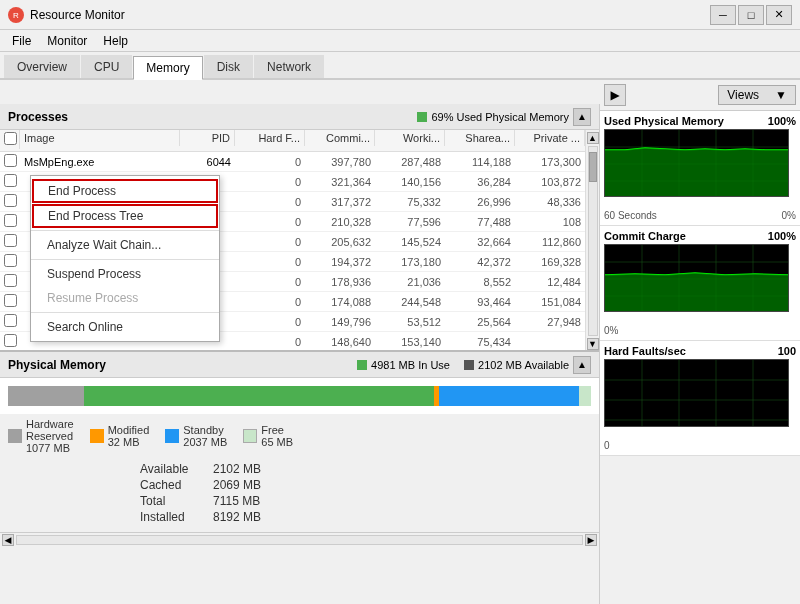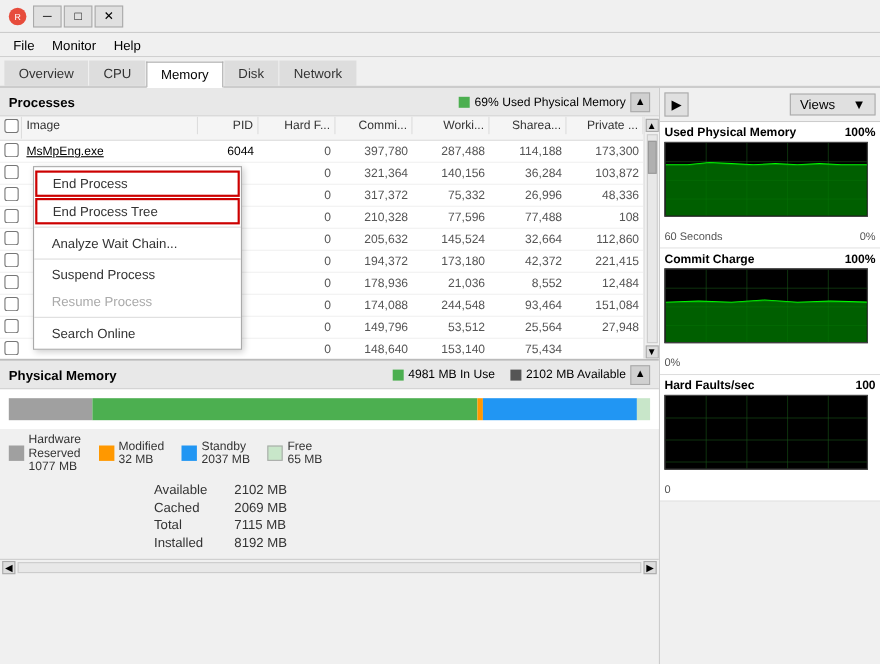--- a/index.html
+++ b/index.html
@@ -18,21 +18,21 @@
     
     
     .tab-bar { background: #f0f0f0; height: 28px; display: flex; align-items: flex-end; padding: 0 4px; border-bottom: 2px solid #ccc; }
     .tab { padding: 4px 12px; cursor: pointer; font-size: 12px; border: 1px solid transparent; border-bottom: none; margin-right: 1px; background: #ddd; color: #333; }
     .tab.active { background: white; border: 1px solid #aaa; border-bottom: 1px solid white; color: #000; font-weight: normal; position: relative; bottom: -2px; z-index: 1; }
     
     
     .main-layout { display: flex; height: calc(604px - 80px); }
     
     
-    .left-panel { flex: 1; display: flex; flex-direction: column; border-right: 1px solid #ccc; overflow: hidden; }
+    .left-panel { flex: 1; display: flex; flex-direction: column; border-right: 1px solid #ccc; overflow: hidden; margin-top: 24px; }
     
     
     .section-header { background: #e8e8e8; height: 26px; display: flex; align-items: center; padding: 0 8px; border-bottom: 1px solid #ccc; justify-content: space-between; }
     .section-title { font-weight: bold; font-size: 12px; }
     .section-status { display: flex; align-items: center; gap: 4px; font-size: 11px; }
     .status-dot { width: 10px; height: 10px; background: #4caf50; display: inline-block; }
     .collapse-btn { width: 18px; height: 18px; background: #d0d0d0; border: 1px solid #aaa; cursor: pointer; display: flex; align-items: center; justify-content: center; font-size: 10px; }
     
     
     .processes-table { flex: 1; overflow: hidden; background: white; position: relative; }
@@ -40,21 +40,21 @@
     .th { padding: 2px 4px; font-size: 11px; border-right: 1px solid #ddd; font-weight: normal; color: #333; overflow: hidden; white-space: nowrap; }
     .th.checkbox-col { width: 20px; }
     .th.image-col { flex: 1; }
     .th.pid-col { width: 55px; text-align: right; }
     .th.num-col { width: 70px; text-align: right; }
     
     .table-body { overflow-y: auto; }
     .table-row { display: flex; align-items: center; height: 20px; border-bottom: 1px solid #f0f0f0; }
     .td { padding: 2px 4px; font-size: 11px; overflow: hidden; white-space: nowrap; }
     .td.checkbox-col { width: 20px; }
-    .td.image-col { flex: 1; text-decoration: underline; }
+    .td.image-col { flex: 1; }
     .td.pid-col { width: 55px; text-align: right; }
     .td.num-col { width: 70px; text-align: right; color: #555; }
     
     
     .context-menu { position: absolute; top: 45px; left: 30px; background: white; border: 1px solid #aaa; box-shadow: 2px 2px 6px rgba(0,0,0,0.2); z-index: 100; width: 190px; padding: 2px 0; }
     .ctx-item { padding: 5px 16px; cursor: pointer; font-size: 12px; color: #333; }
     .ctx-item.highlighted { border: 2px solid #cc0000; color: #333; margin: 1px; padding: 3px 14px; }
     .ctx-item.disabled { color: #aaa; cursor: default; }
     .ctx-separator { height: 1px; background: #ddd; margin: 2px 0; }
     
@@ -98,20 +98,21 @@
 </head>
 <body>
 
 <div class="title-bar">
   <span class="title-bar-icon">
     <svg width="12" height="12" viewBox="0 0 12 12">
         <circle cx="6" cy="6" r="5" fill="#e74c3c"></circle>
         <text x="6" y="9" text-anchor="middle" fill="white" font-size="8">R</text>
       </svg>
   </span>
+  <span class="title-bar-text">Resource Monitor</span>
   <div class="window-controls">
     <button class="window-btn">─</button>
     <button class="window-btn">□</button>
     <button class="window-btn close">✕</button>
   </div>
 </div>
 
 <div class="menu-bar">
   <span class="menu-item">File</span>
   <span class="menu-item">Monitor</span>
@@ -204,21 +205,21 @@
       <div class="td num-col">112,860</div>
     </div>
               <div class="table-row">
       <div class="td checkbox-col"><input type="checkbox" style=""></div>
       <div class="td image-col"></div>
       <div class="td pid-col"></div>
       <div class="td num-col">0</div>
       <div class="td num-col">194,372</div>
       <div class="td num-col">173,180</div>
       <div class="td num-col">42,372</div>
-      <div class="td num-col">221,415</div>
+      <div class="td num-col">169,328</div>
     </div>
               <div class="table-row">
       <div class="td checkbox-col"><input type="checkbox" style=""></div>
       <div class="td image-col"></div>
       <div class="td pid-col"></div>
       <div class="td num-col">0</div>
       <div class="td num-col">178,936</div>
       <div class="td num-col">21,036</div>
       <div class="td num-col">8,552</div>
       <div class="td num-col">12,484</div>

